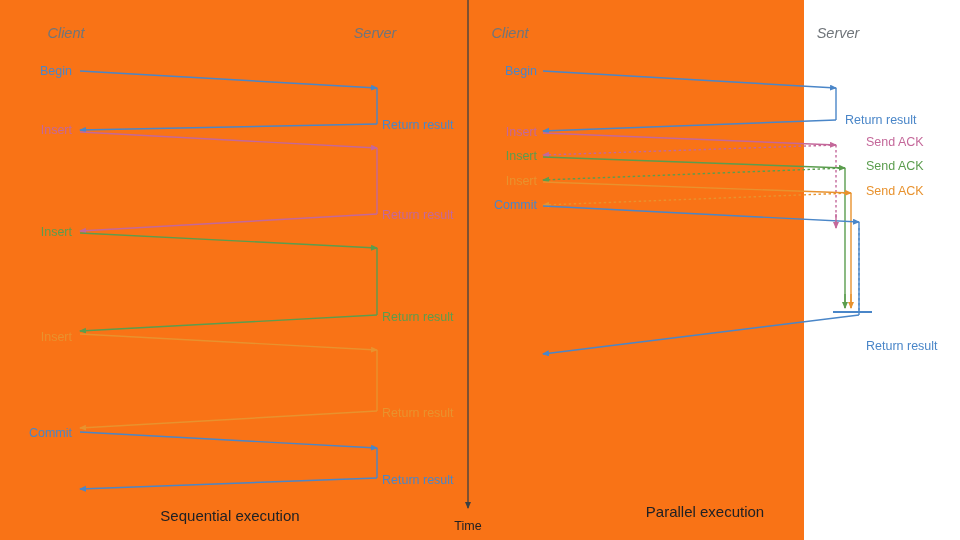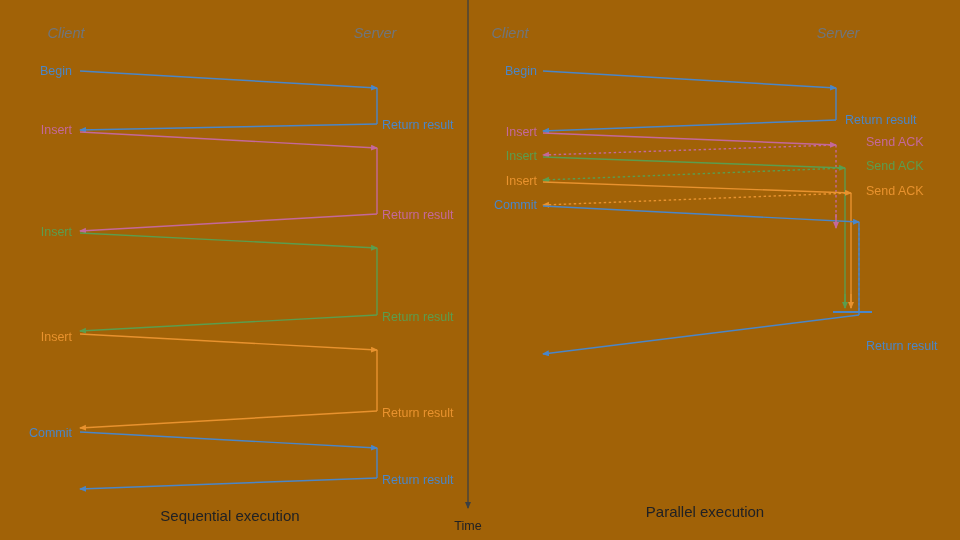--- a/index.html
+++ b/index.html
@@ -9,23 +9,23 @@
   }
   body {
     width: 960px;
     height: 540px;
     font-family: "Liberation Sans", sans-serif;
     overflow: hidden;
     position: relative;
   }
   #stage {
     position: relative;
-    width: 960px;
+    width: 804px;
     height: 540px;
-    background: #a16207;
+    background: #f97316;
   }
   svg.diagram {
     position: absolute;
     top: 0;
     left: 0;
     width: 960px;
     height: 540px;
   }
   text {
     font-family: "Liberation Sans", sans-serif;

